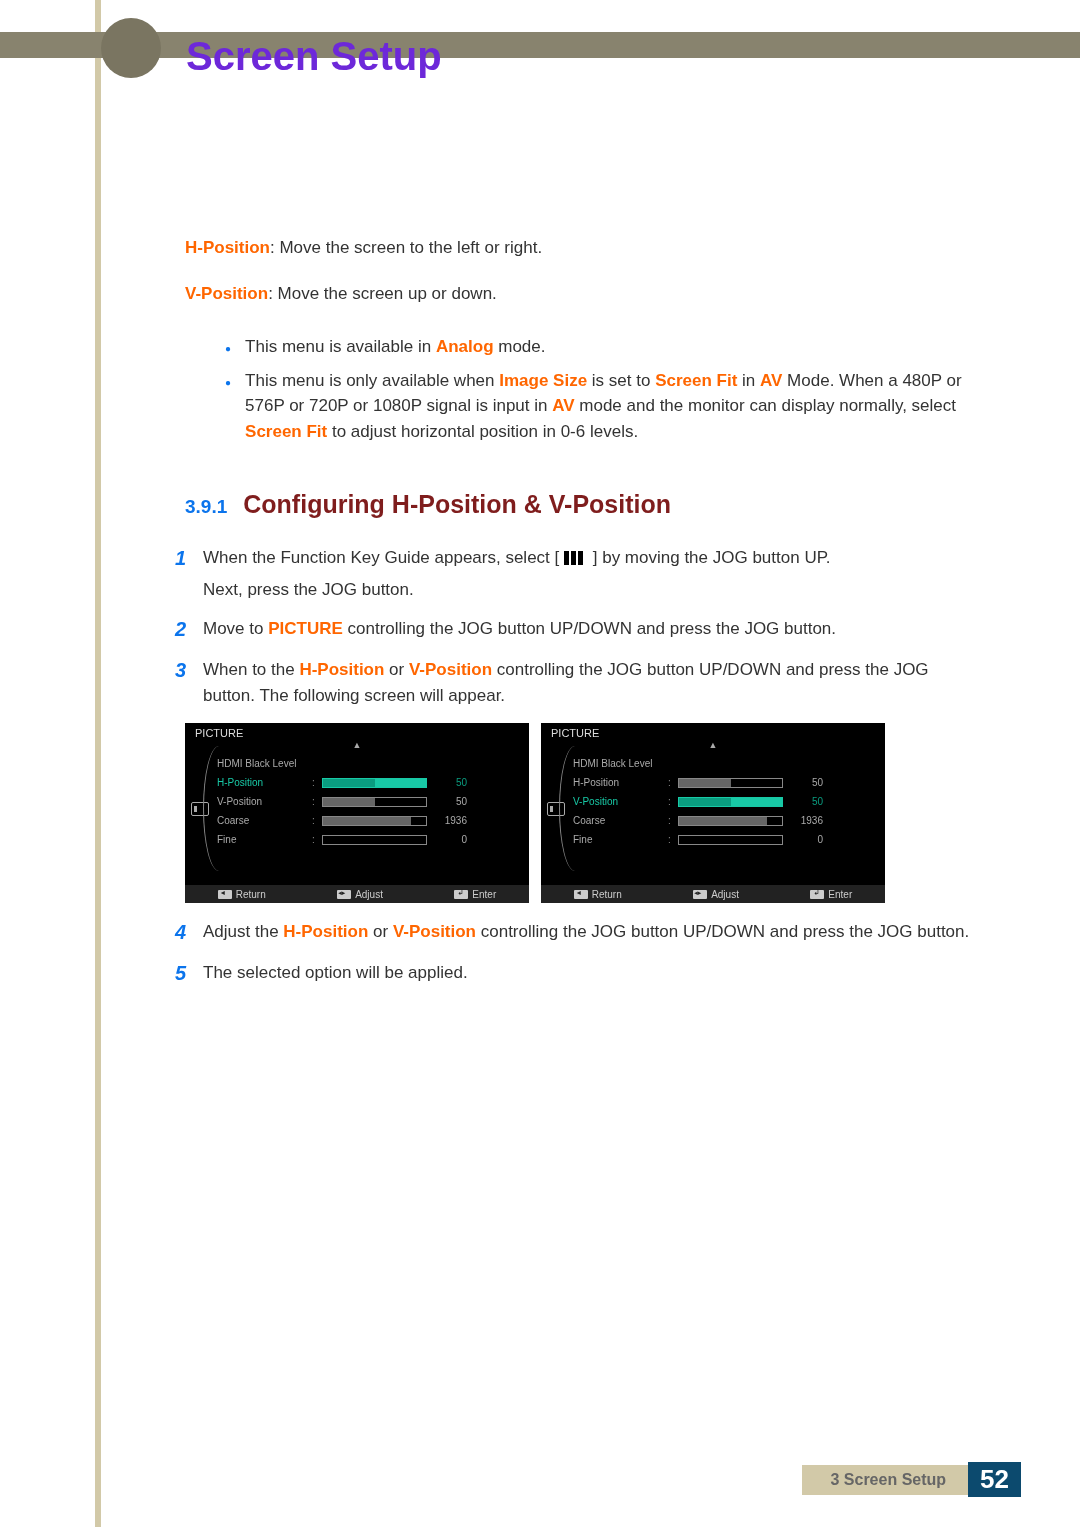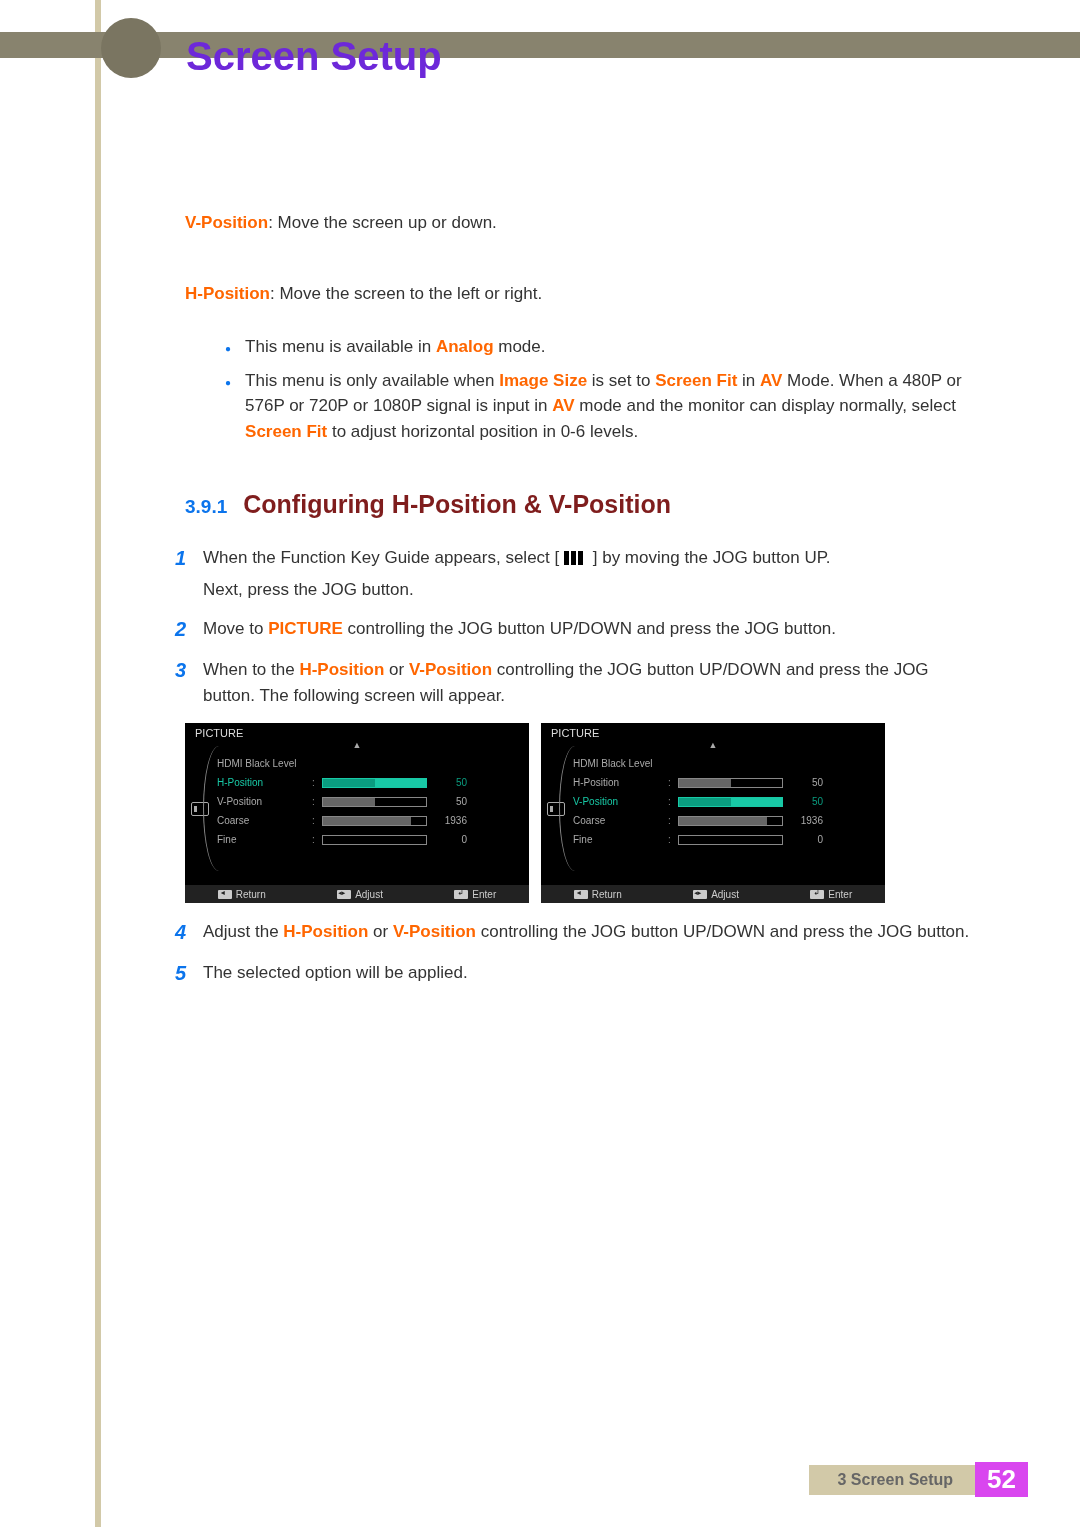--- a/index.html
+++ b/index.html
@@ -270,56 +270,56 @@
     content: '↲';
     position: absolute;
     color: #222;
     font-size: 8px;
     left: 3px;
     top: -2px;
   }
   .footer-bar {
     position: absolute;
     bottom: 30px;
-    right: 52px;
+    right: 59px;
     display: flex;
     align-items: center;
   }
   .footer-label {
     background: #d2c9a8;
     color: #666;
     font-size: 16px;
     padding: 6px 22px 6px 28px;
     font-weight: bold;
   }
   .footer-pagenum {
-    background: #d946ef;
+    background: #0c4a6e;
     color: #fff;
     font-size: 26px;
     font-weight: bold;
     padding: 2px 12px;
     min-width: 52px;
     text-align: center;
   }
 </style>
 </head>
 <body>
 
 <div class="left-bar"></div>
 <div class="top-band"></div>
 <div class="chapter-circle"></div>
 <div class="chapter-title">Screen Setup</div>
 
 <div class="content">
 
+  <div class="para">
+    <span class="highlight-red">H-Position</span><span>: Move the screen to the left or right.</span>
+  </div>
   <div class="para para2">
     <span class="highlight-red">V-Position</span><span>: Move the screen up or down.</span>
-  </div>
-  <div class="para">
-    <span class="highlight-red">H-Position</span><span>: Move the screen to the left or right.</span>
   </div>
 
   <div class="notes">
     <div class="note-item">
       <div class="note-bullet">●</div>
       <div class="note-text">
         <span>This menu is available in </span><span class="highlight-red">Analog</span><span> mode.</span>
       </div>
     </div>
     <div class="note-item">

